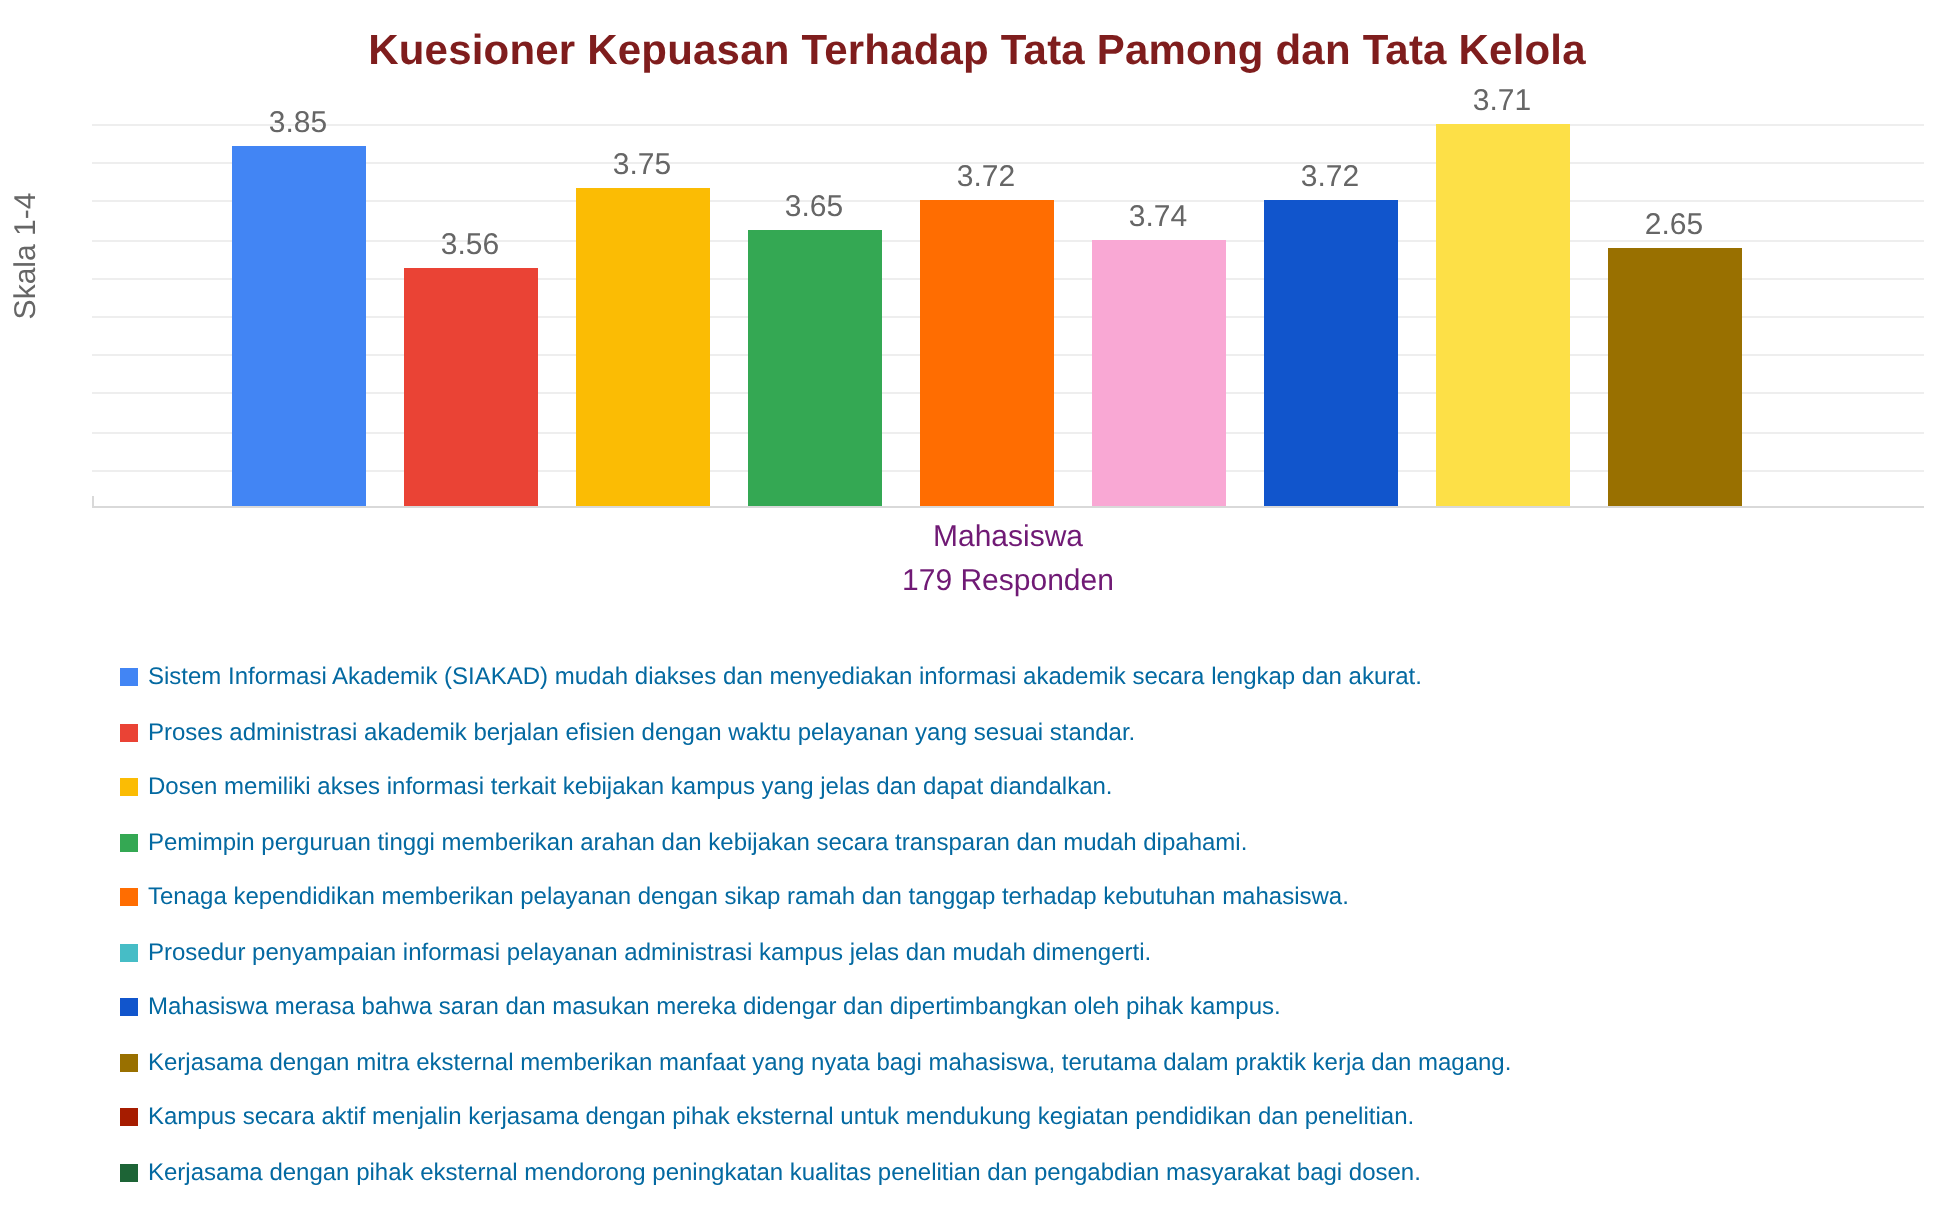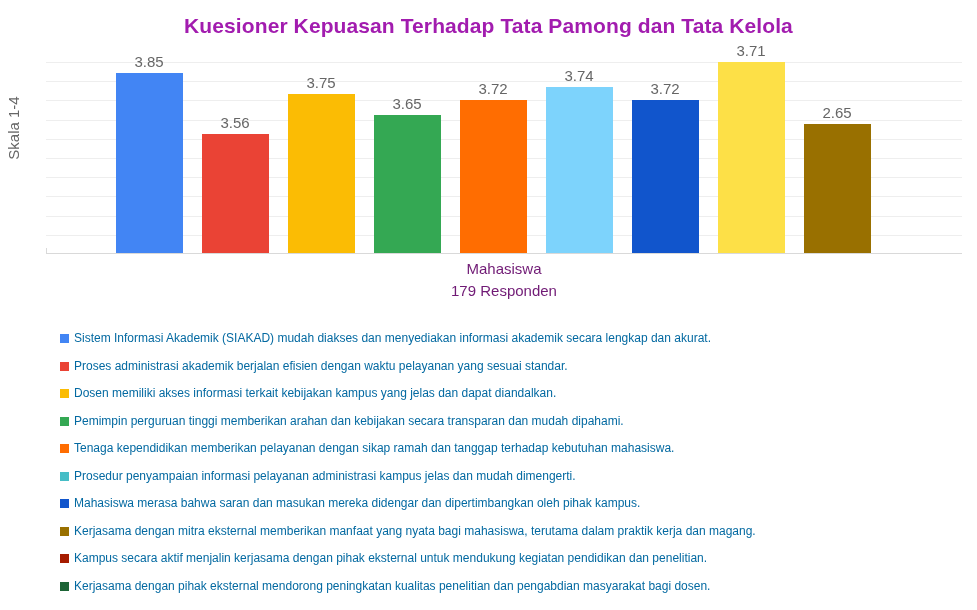--- a/index.html
+++ b/index.html
@@ -18,21 +18,21 @@
 
   
   #chart-title {
     position: absolute;
     top: 14px;
     left: 0;
     width: 977px;
     text-align: center;
     font-size: 21px;
     font-weight: bold;
-    color: #a21caf;
+    color: #7f1d1d;
     letter-spacing: 0.1px;
     white-space: nowrap;
   }
 
   
   #plot-area {
     position: absolute;
     left: 46px;
     top: 62px;
     width: 916px;
@@ -198,21 +198,21 @@
       <div class="bar" style="background: rgb(52, 168, 83); height: 138px; margin-top: 12px;">
         <div class="bar-value">3.65</div>
       </div>
     </div>
     <div class="bar-slot">
       <div class="bar" style="background: rgb(255, 109, 1); height: 153px;">
         <div class="bar-value">3.72</div>
       </div>
     </div>
     <div class="bar-slot">
-      <div class="bar" style="background: #7dd3fc; height: 166px;">
+      <div class="bar" style="background: #f9a8d4; height: 133px;">
         <div class="bar-value">3.74</div>
       </div>
     </div>
     <div class="bar-slot">
       <div class="bar" style="background: rgb(17, 85, 204); height: 153px;">
         <div class="bar-value">3.72</div>
       </div>
     </div>
     <div class="bar-slot">
       <div class="bar" style="background: #fde047; height: 191px; text-align: center;">

